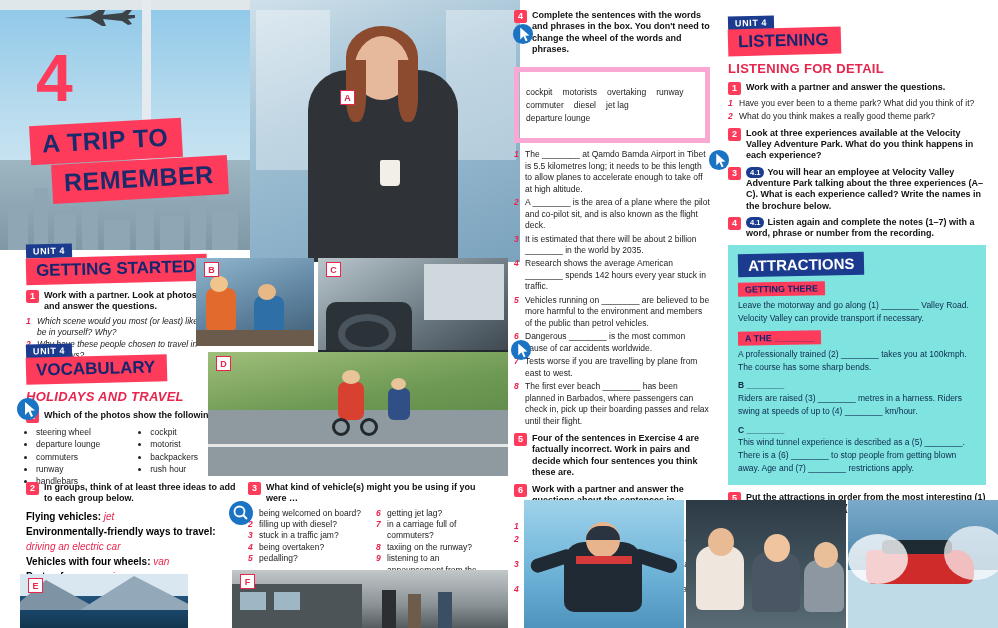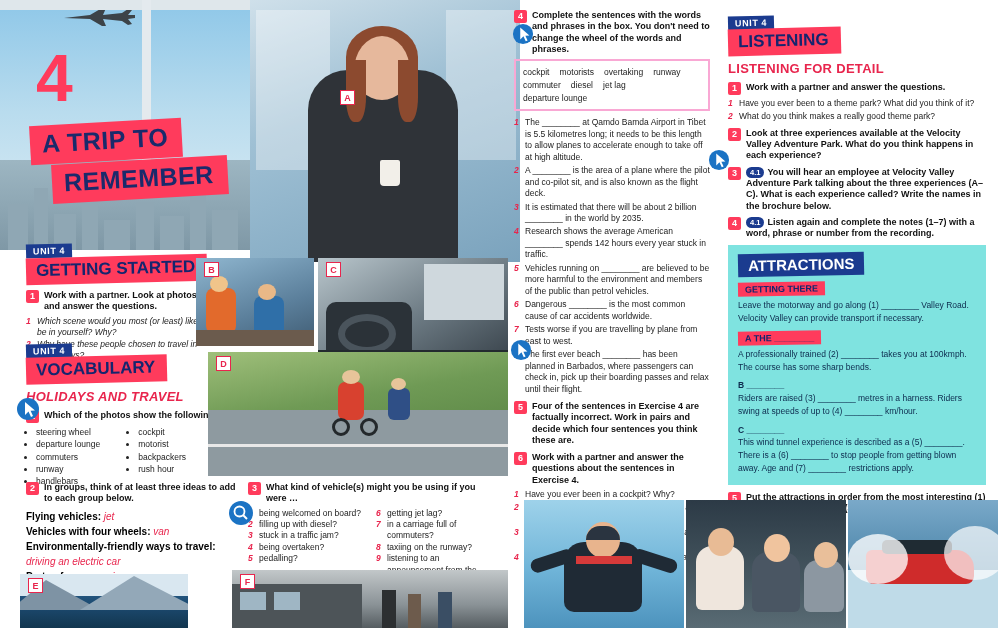--- a/index.html
+++ b/index.html
@@ -97,32 +97,32 @@
   .olist li { display:flex; font-size:8.5px; color:#222; line-height:1.3; margin-bottom:1px; }
   .olist .n { color:#e8254d; font-style:italic; width:11px; flex:0 0 11px; font-weight:bold;}
   .olist .t { font-style:italic; }
 
   .photo-label {
     position:absolute; background:#fff; border:1px solid #e8254d; color:#e8254d;
     font-size:9px; font-weight:bold; width:15px; height:15px; line-height:14px;
     text-align:center; z-index:6;
   }
 
-  .vocab-cols { display:flex; gap:28px; font-size:8.5px; color:#222; margin-top:3px; }
+  .vocab-cols { display:flex; gap:40px; font-size:8.5px; color:#222; margin-top:3px; }
   .vocab-cols ul { margin:0; padding:0 0 0 10px; }
   .vocab-cols li { line-height:1.45; }
 
   .list-two { display:flex; gap:12px; margin-top:2px; }
   .numlist { margin:0; padding:0; list-style:none; font-size:8.5px; color:#222; }
   .numlist li { display:flex; line-height:1.35; }
   .numlist .n { color:#e8254d; width:11px; flex:0 0 11px; font-style:italic; font-weight:bold;}
 
   .wordbox {
-    border:2px solid #f9a8d4; padding:5px 7px; font-size:8.5px; color:#222;
-    line-height:1.5; margin:4px 0 6px 0;
+    border:5px solid #f9a8d4; padding:14px 7px; font-size:8.5px; color:#222;
+    line-height:1.5; margin:12px 0 6px 0;
   }
   .wordbox span { display:inline-block; margin-right:10px; }
 
   .qlist { margin:1px 0 5px 0; padding:0; list-style:none; }
   .qlist li { display:flex; font-size:8.5px; color:#222; line-height:1.35; margin-bottom:2px; }
   .qlist .n { color:#e8254d; width:11px; flex:0 0 11px; font-style:italic; font-weight:bold; }
 
   .listening-tab { background:#1b3b8f; }
   .listening-title { background:#ff3b5c; color:#15256e; }
 
@@ -242,22 +242,22 @@
       </div>
     </div>
 
     <div style="position:absolute;left:26px;top:482px;width:210px;">
       <div class="ex-row">
         <span class="ex-num">2</span>
         <span class="ex-text">In groups, think of at least three ideas to add to each group below.</span>
       </div>
       <div style="font-size:10px;line-height:1.5;margin-top:4px;">
         <div><span class="bold">Flying vehicles:</span> <span class="caption-it">jet</span></div>
+        <div><span class="bold">Environmentally-friendly ways to travel:</span><br><span class="caption-it">driving an electric car</span></div>
         <div><span class="bold">Vehicles with four wheels:</span> <span class="caption-it">van</span></div>
-        <div><span class="bold">Environmentally-friendly ways to travel:</span><br><span class="caption-it">driving an electric car</span></div>
         <div><span class="bold">Parts of a car:</span> <span class="caption-it">engine</span></div>
       </div>
     </div>
 
     <div style="position:absolute;left:248px;top:482px;width:250px;">
       <div class="ex-row">
         <span class="ex-num">3</span>
         <span class="ex-text">What kind of vehicle(s) might you be using if you were …</span>
       </div>
       <div class="list-two">

